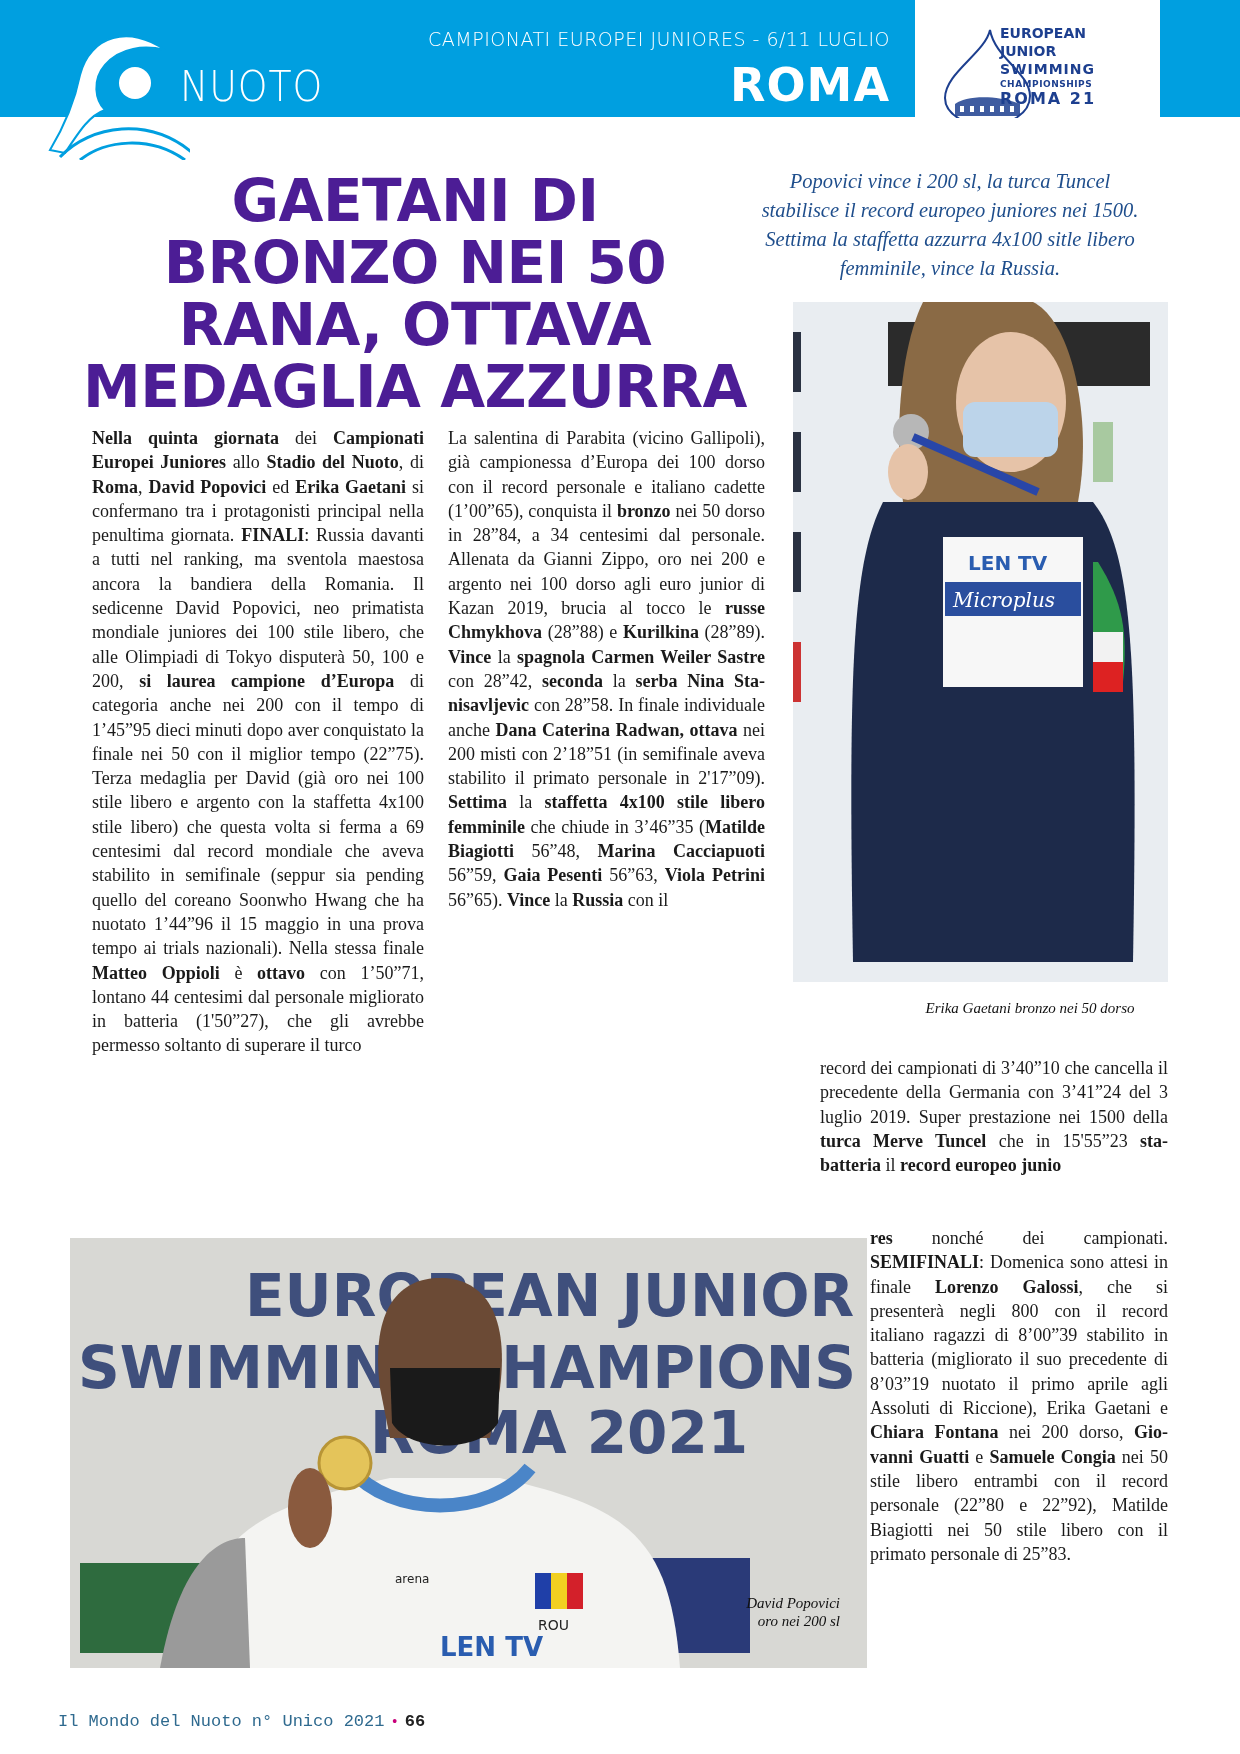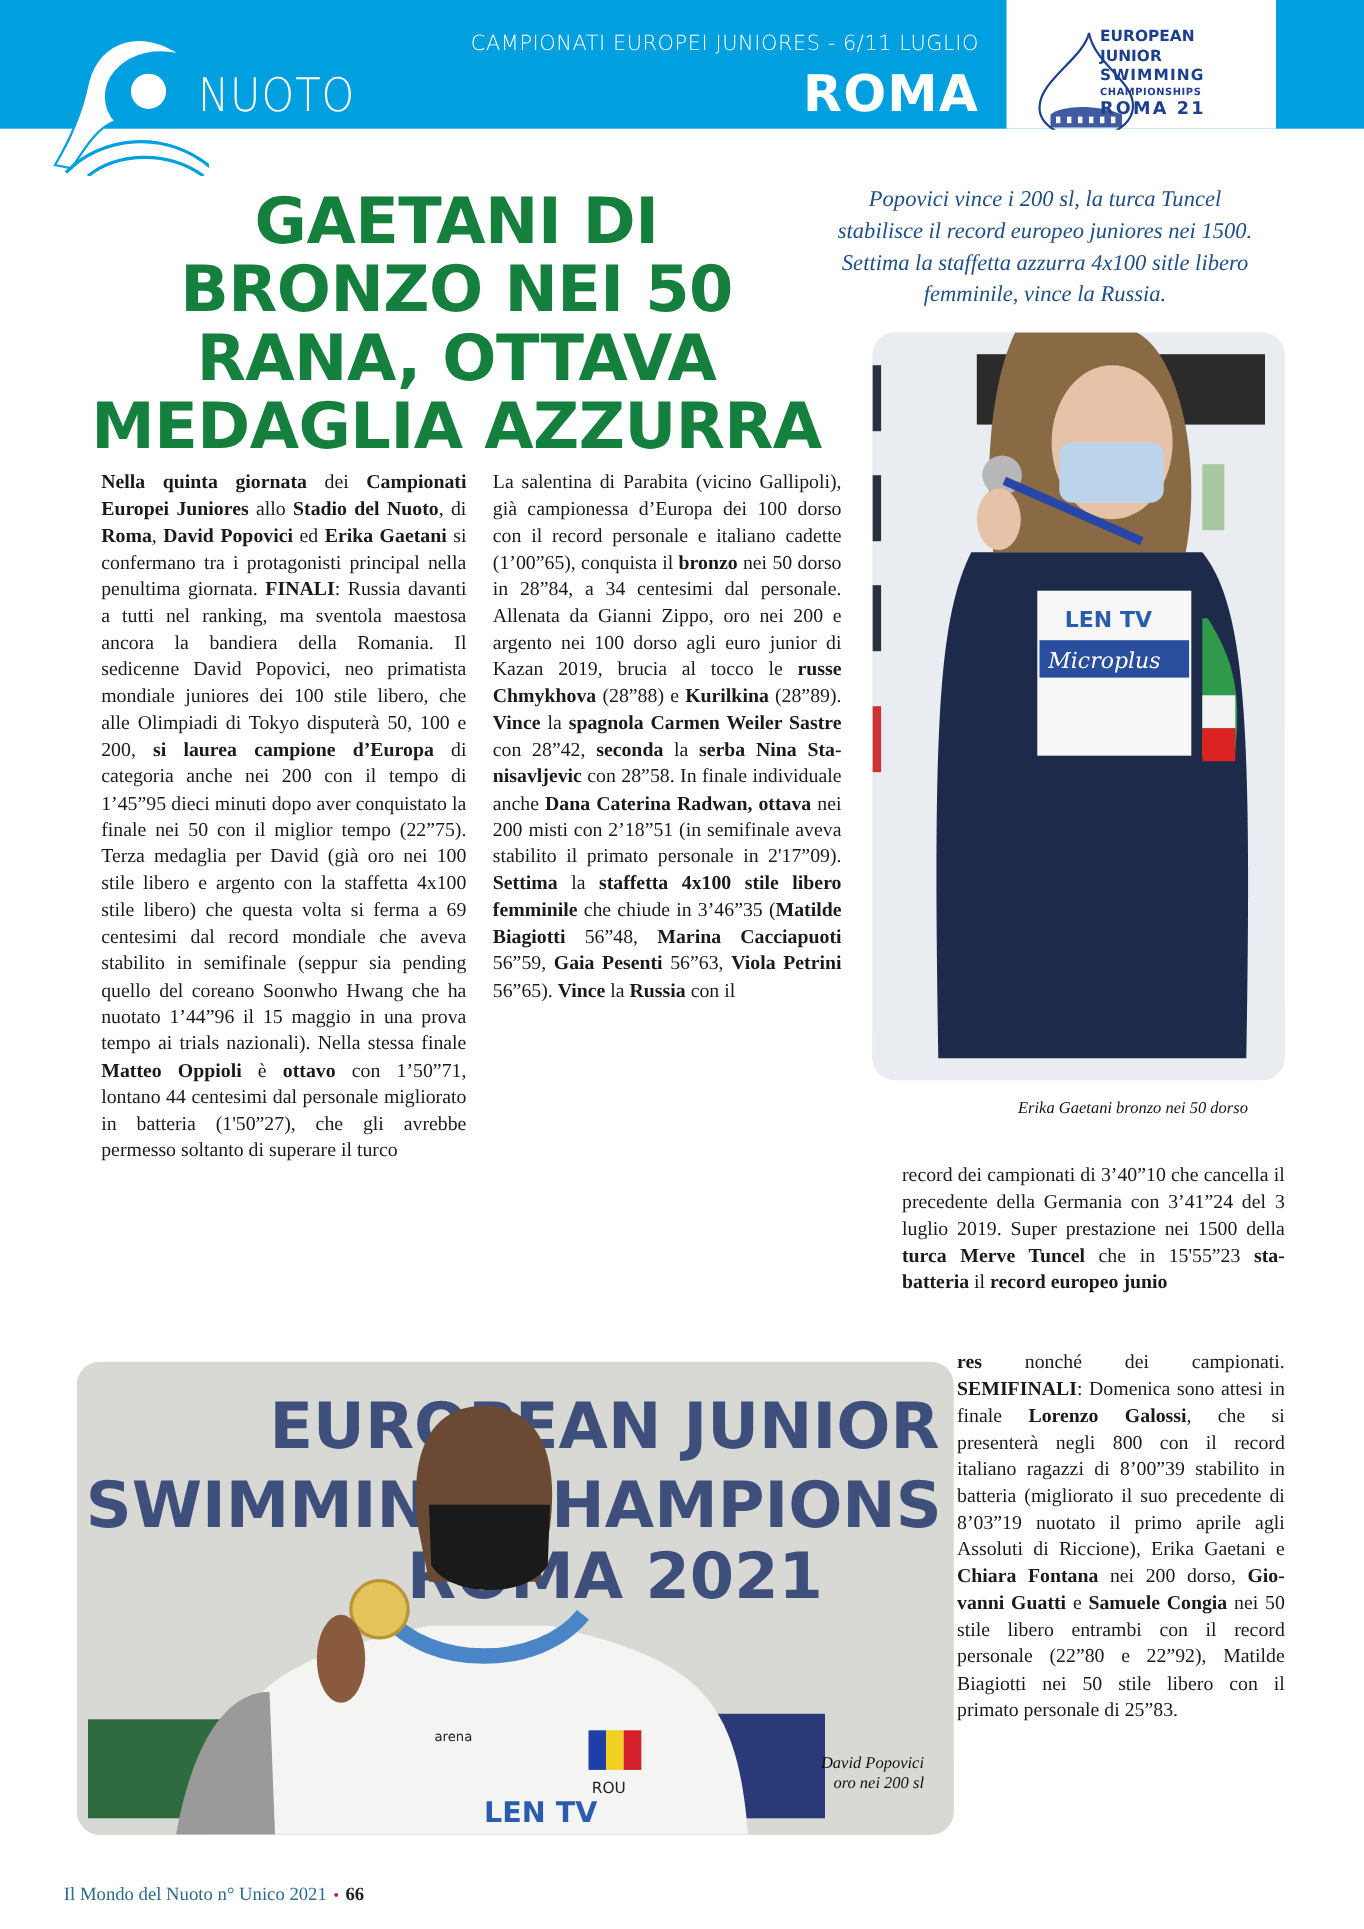--- a/index.html
+++ b/index.html
@@ -20,51 +20,51 @@
   .champ-logo { position: absolute; left: 925px; top: 18px; width: 230px; height: 100px; }
   .champ-text { position: absolute; left: 1000px; top: 26px; width: 150px; color: #1d3f8f;
     font-family: "DejaVu Sans", sans-serif; font-weight: bold; line-height: 1; }
   .champ-text .l1 { font-size: 14px; display: block; margin-bottom: 4px; }
   .champ-text .l2 { font-size: 14px; display: block; margin-bottom: 4px; }
   .champ-text .l3 { font-size: 14px; display: block; margin-bottom: 4px; letter-spacing: 1px; }
   .champ-text .l4 { font-size: 9px; display: block; margin-bottom: 2px; letter-spacing: 0.5px; }
   .champ-text .l5 { font-size: 16px; display: block; letter-spacing: 2px; }
 
   
-  .headline { position: absolute; left: 70px; top: 170px; width: 690px; text-align: center; color: #15803d;
+  .headline { position: absolute; left: 70px; top: 170px; width: 690px; text-align: center; color: #4c1d95;
     font-family: "DejaVu Sans", sans-serif; font-weight: bold; font-size: 58px; line-height: 62px; letter-spacing: -0.5px; }
   .headline span { display: block; }
 
   
   .subtitle { position: absolute; left: 750px; top: 167px; width: 400px; text-align: center; color: #1f4e8c;
     font-family: "Liberation Serif", serif; font-style: italic; font-size: 20.5px; line-height: 29px; }
 
   
-  .photo { position: absolute; overflow: hidden; border-radius: 21px; }
+  .photo { position: absolute; overflow: hidden; }
   .photo-erika { left: 793px; top: 302px; width: 375px; height: 680px;
     background: linear-gradient(180deg, #eef1f4 0%, #e6eaee 100%); }
   .photo-david { left: 70px; top: 1238px; width: 797px; height: 430px;
     background: linear-gradient(180deg, #dcdcd8 0%, #d3d3cf 100%); }
 
   .caption-erika { position: absolute; left: 880px; top: 1000px; width: 300px; text-align: center;
     font-style: italic; font-size: 15px; color: #111; }
   .caption-david { position: absolute; left: 700px; top: 1594px; width: 140px; text-align: right;
     font-style: italic; font-size: 15px; line-height: 18px; color: #111; }
 
   
   .col { position: absolute; font-size: 18px; line-height: 24.3px; text-align: justify; hyphens: manual; color: #1a1a1a; }
   .col b { font-weight: bold; }
   .col-1 { left: 92px; top: 426px; width: 332px; }
   .col-2 { left: 448px; top: 426px; width: 317px; }
   .col-3a { left: 820px; top: 1056px; width: 348px; }
   .col-3b { left: 870px; top: 1226px; width: 298px; }
   .col p { margin: 0; }
 
   
-  .footer { position: absolute; left: 58px; top: 1712px; font-family: Liberation Serif, serif; font-size: 17px;
+  .footer { position: absolute; left: 58px; top: 1712px; font-family: Liberation Mono, monospace; font-size: 17px;
     color: #2f6a8f; font-weight: 300; }
   .footer .dot { color: #c8007a; margin: 0 6px; font-size: 14px; }
   .footer .page { color: #222; font-weight: bold; }
 </style>
 </head>
 <body>
 
 <div class="header-band"></div>
 <div class="logo-box"></div>
 

